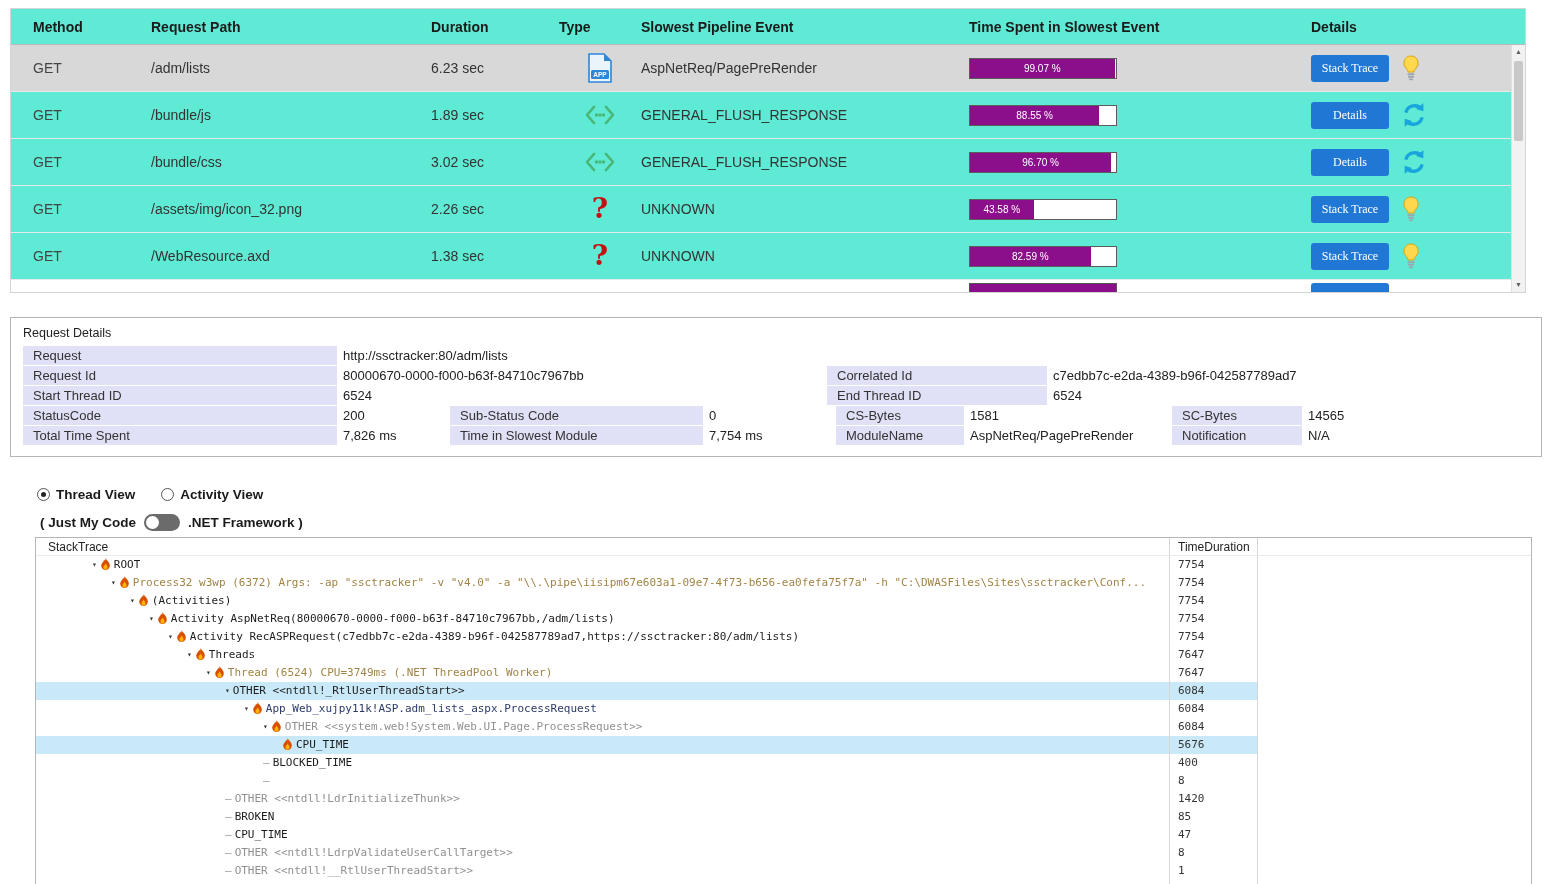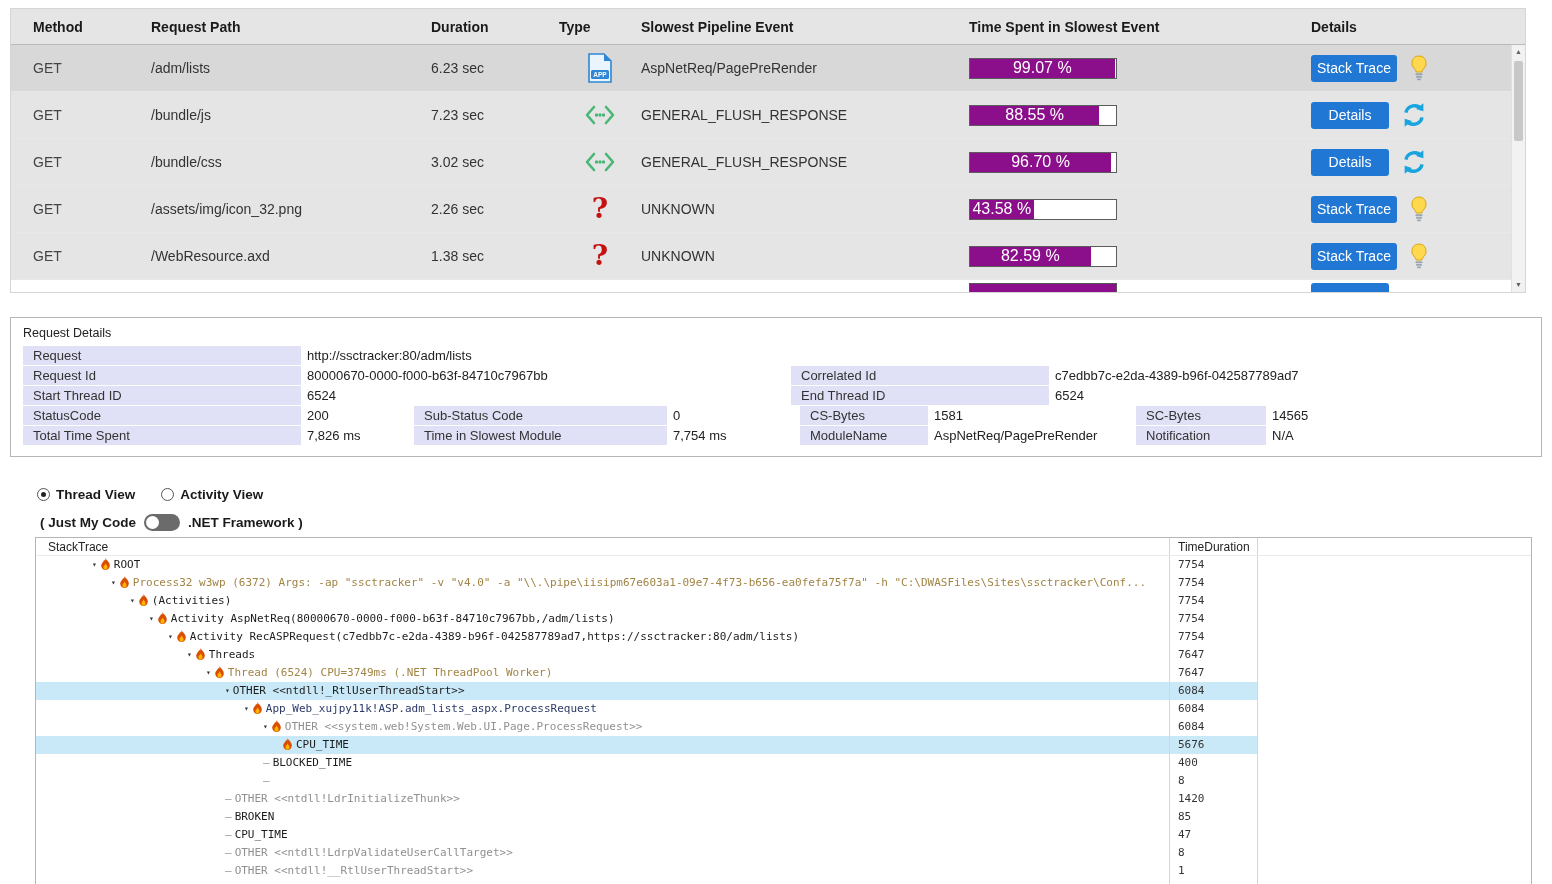--- a/index.html
+++ b/index.html
@@ -3,59 +3,59 @@
 <meta charset="utf-8">
 <style>
   * { box-sizing: border-box; }
   html,body { margin:0; padding:0; }
   body {
     width:1552px; height:884px; overflow:hidden; background:#fff;
     font-family:"Liberation Sans", sans-serif; color:#222;
   }
 
   
-  .table-wrap { margin:8px 26px 0 10px; border:1px solid #d5d5d5; position:relative; background:#e5e5e5; }
+  .table-wrap { margin:8px 26px 0 10px; border:1px solid #d5d5d5; position:relative; background:#5eead4; }
   .t-header, .t-row {
     display:grid;
     grid-template-columns:118px 280px 128px 82px 328px 342px 1fr;
     padding-left:22px; align-items:center;
   }
   .t-header { height:36px; border-bottom:1px solid #b9b9b9; font-size:14px; font-weight:bold; color:#1a1a1a; }
   .t-row { height:47px; border-bottom:1px solid #e8e8e8; font-size:14px; color:#333; }
   .t-row.selected { background:var(--row-selected,#d8d8d8); }
   .c-method { color:#444; }
   .c-type { display:flex; justify-content:center; }
   .pbar { width:148px; height:21px; border:1px solid #5c5c5c; background:#fff; }
   .pfill { height:100%; background:var(--bar-fill,#8b0e8b); display:flex; align-items:center; justify-content:center; overflow:visible; }
-  .plabel { color:#fff; font-size:16px; white-space:nowrap; }
+  .plabel { color:#fff; font-size:10px; white-space:nowrap; }
   .c-details { display:flex; align-items:center; gap:12px; }
   .act-btn {
     min-width:78px; height:27px; background:var(--btn-blue,#2178d4); color:#fff; border:none;
-    border-radius:3px; font-size:14px; font-family:Liberation Sans, sans-serif; cursor:pointer;text-align:center;
+    border-radius:3px; font-size:12px; font-family:Liberation Serif, serif; cursor:pointer;text-align:center;
   }
   .sec-icon { display:inline-flex; align-items:center; }
   .type-icon { display:inline-flex; align-items:center; }
   .q-mark { font-family:"DejaVu Serif",serif; font-weight:bold; font-size:28px; color:#c41212; line-height:1; }
 
   .partial-row { height:12px; overflow:hidden; position:relative; background:#fff; }
   .pp-bar { position:absolute; left:958px; top:3px; width:148px; height:20px; background:var(--bar-fill,#8b0e8b); border:1px solid #555; }
   .pp-btn { position:absolute; left:1300px; top:3px; width:78px; height:20px; background:var(--btn-blue,#2178d4); border-radius:3px; }
 
   .vscroll { position:absolute; top:36px; right:0; bottom:0; width:14px; background:#f2f2f2; border-left:1px solid #e0e0e0; display:flex; flex-direction:column; }
   .sb-btn { height:14px; font-size:7px; color:#606060; text-align:center; line-height:14px; user-select:none; }
   .sb-track { flex:1; position:relative; }
   .sb-thumb { position:absolute; top:2px; left:2px; right:2px; height:80px; background:#c8c8c8; border-radius:2px; }
 
   
   .details { margin:24px 10px 0 10px; border:1px solid #b5b5b5; position:relative; padding:28px 12px 10px 12px; }
   .d-title { position:absolute; top:8px; left:12px; font-size:12.5px; color:#222; }
   .d-row { display:flex; height:19px; line-height:19px; margin-bottom:1px; font-size:13px; }
   .d-label { background:var(--label-bg,#e0e0f6); padding-left:10px; color:#333; white-space:nowrap; overflow:hidden; }
   .d-value { padding-left:6px; color:#222; white-space:nowrap; overflow:hidden; }
-  .dw270{width:278px}.dw490{width:490px}.dw258{width:258px}.dw113{width:113px}
+  .dw270{width:314px}.dw490{width:490px}.dw258{width:220px}.dw113{width:113px}
   .dw253{width:253px}.dw133{width:133px}.dw128{width:128px}.dw240{width:208px}.dw130{width:130px}
   .dflex{flex:1}
 
   
   .view-controls { margin:28px 0 0 37px; display:flex; align-items:center; gap:26px; height:18px; }
   .radio-wrap { display:inline-flex; align-items:center; gap:6px; cursor:pointer; }
   .radio { width:13px; height:13px; border:1px solid #555; border-radius:50%; display:inline-block; position:relative; background:#fff; }
   .radio.on::after { content:""; position:absolute; inset:3px; background:#222; border-radius:50%; }
   .radio-label { font-size:13.5px; font-weight:bold; color:#1a1a1a; }
 
@@ -125,21 +125,21 @@
               <rect x="6.9" y="21" width="6.2" height="1.8" rx="0.9" fill="#9aa7b0"></rect>
               <rect x="8" y="23.6" width="4" height="1.6" rx="0.8" fill="#9aa7b0"></rect>
             </svg>
           </span>
     </div>
   </div>
 
   <div class="t-row">
     <div class="c-method">GET</div>
     <div class="c-path">/bundle/js</div>
-    <div class="c-dur">7.23 sec</div>
+    <div class="c-dur">1.89 sec</div>
     <div class="c-type">
           <span class="type-icon">
             <svg width="34" height="24" viewBox="0 0 34 24">
               <path d="M11 4 L4 12 L11 20" fill="none" stroke="#49b675" stroke-width="2.6" stroke-linecap="round" stroke-linejoin="round"></path>
               <path d="M23 4 L30 12 L23 20" fill="none" stroke="#49b675" stroke-width="2.6" stroke-linecap="round" stroke-linejoin="round"></path>
               <circle cx="13.5" cy="12" r="1.7" fill="#49b675"></circle>
               <circle cx="17" cy="12" r="1.7" fill="#49b675"></circle>
               <circle cx="20.5" cy="12" r="1.7" fill="#49b675"></circle>
             </svg>
           </span>

